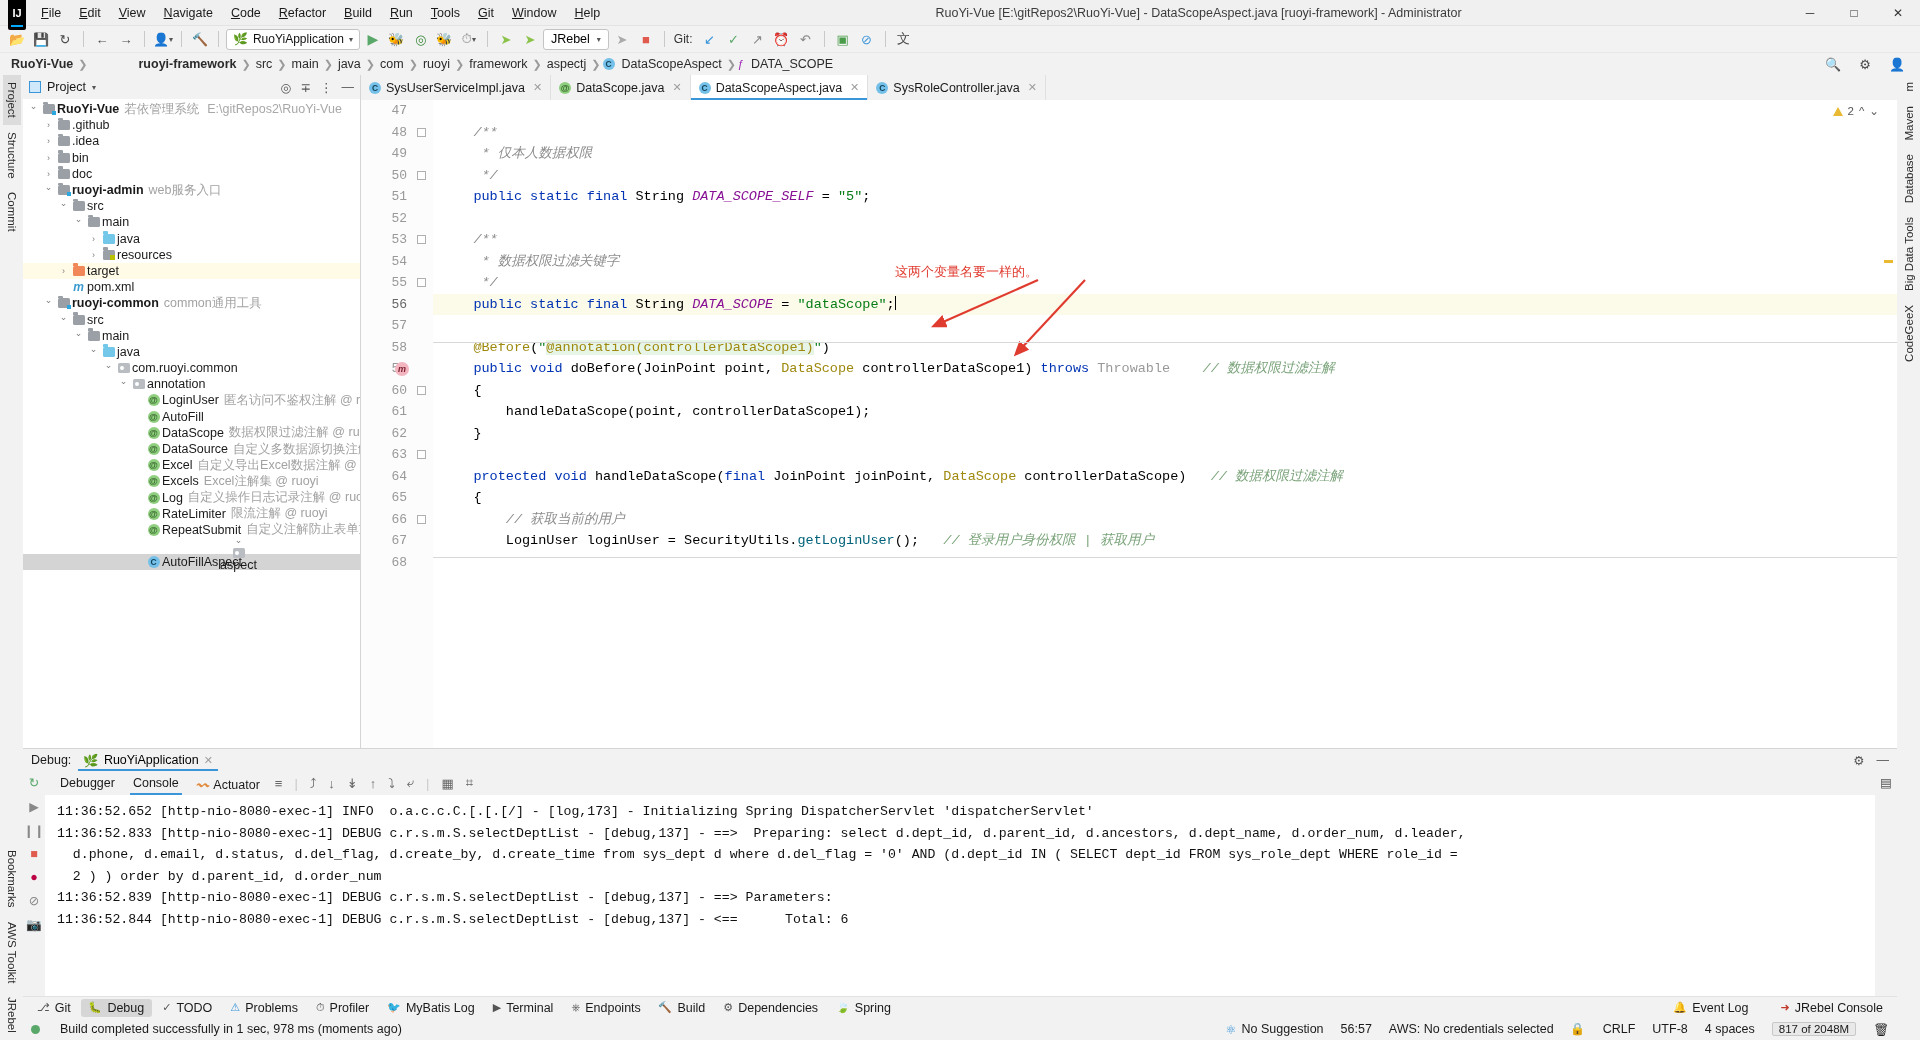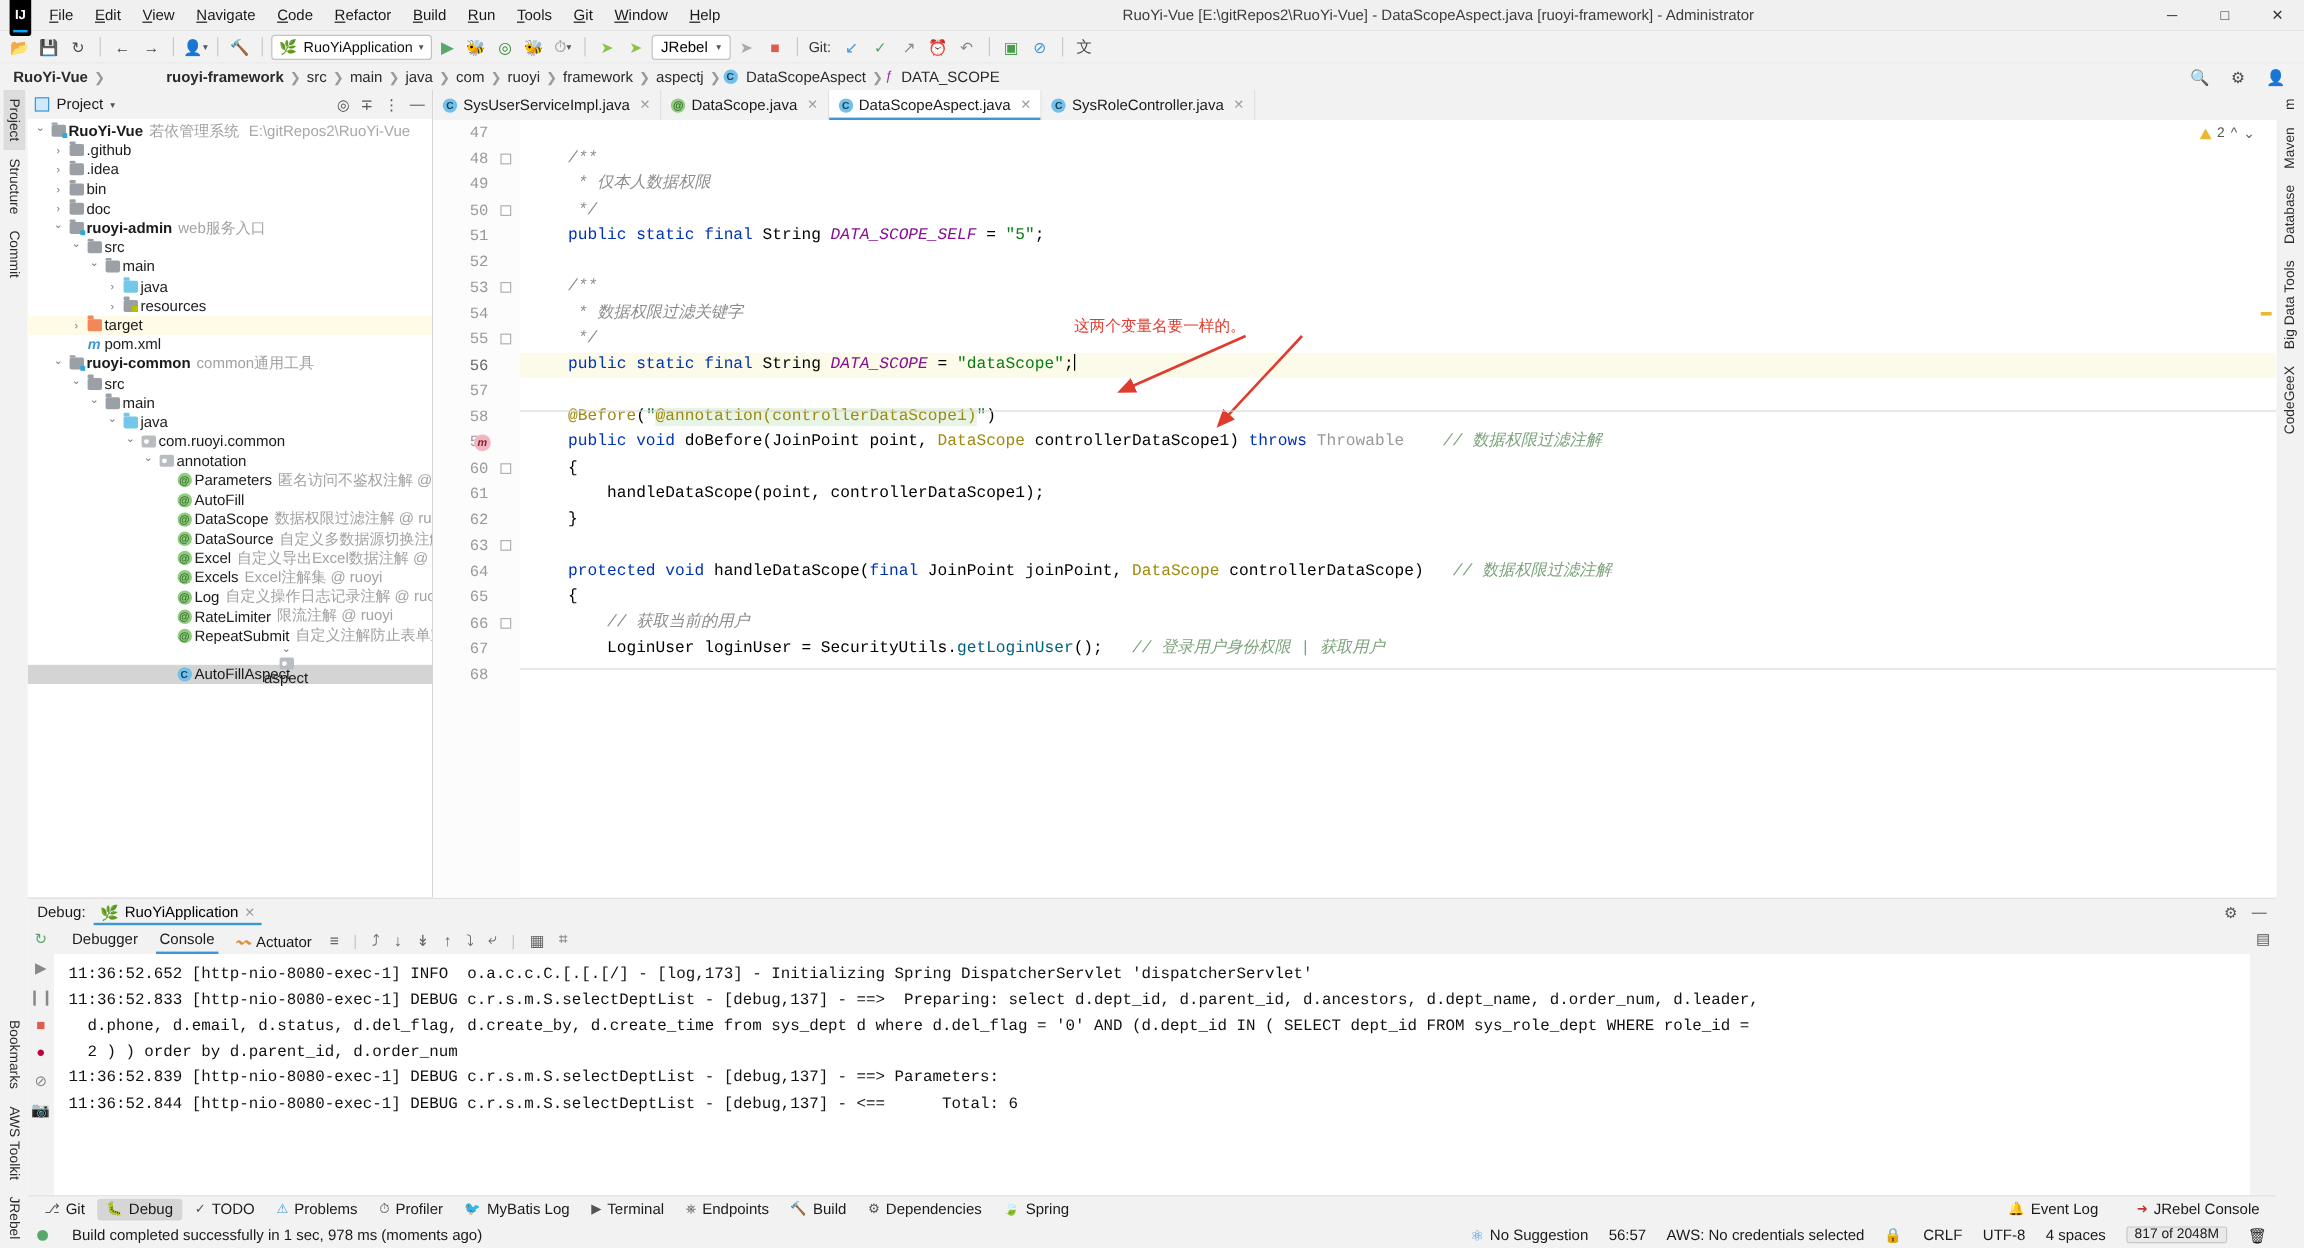--- a/index.html
+++ b/index.html
@@ -435,21 +435,21 @@
                 <span class="ico">
                   <span class="pkg"></span>
                 </span>
                 <span class="nm">annotation</span>
               </div>
               <div class="row" style="padding-left: 109px;">
                 <span class="arrow "></span>
                 <span class="ico">
                   <span class="at">@</span>
                 </span>
-                <span class="nm">Parameters</span>
+                <span class="nm">LoginUser</span>
                 <span class="desc">匿名访问不鉴权注解 @ ruoyi</span>
               </div>
               <div class="row" style="padding-left: 109px;">
                 <span class="arrow "></span>
                 <span class="ico">
                   <span class="at">@</span>
                 </span>
                 <span class="nm">AutoFill</span>
               </div>
               <div class="row" style="padding-left: 109px;">

